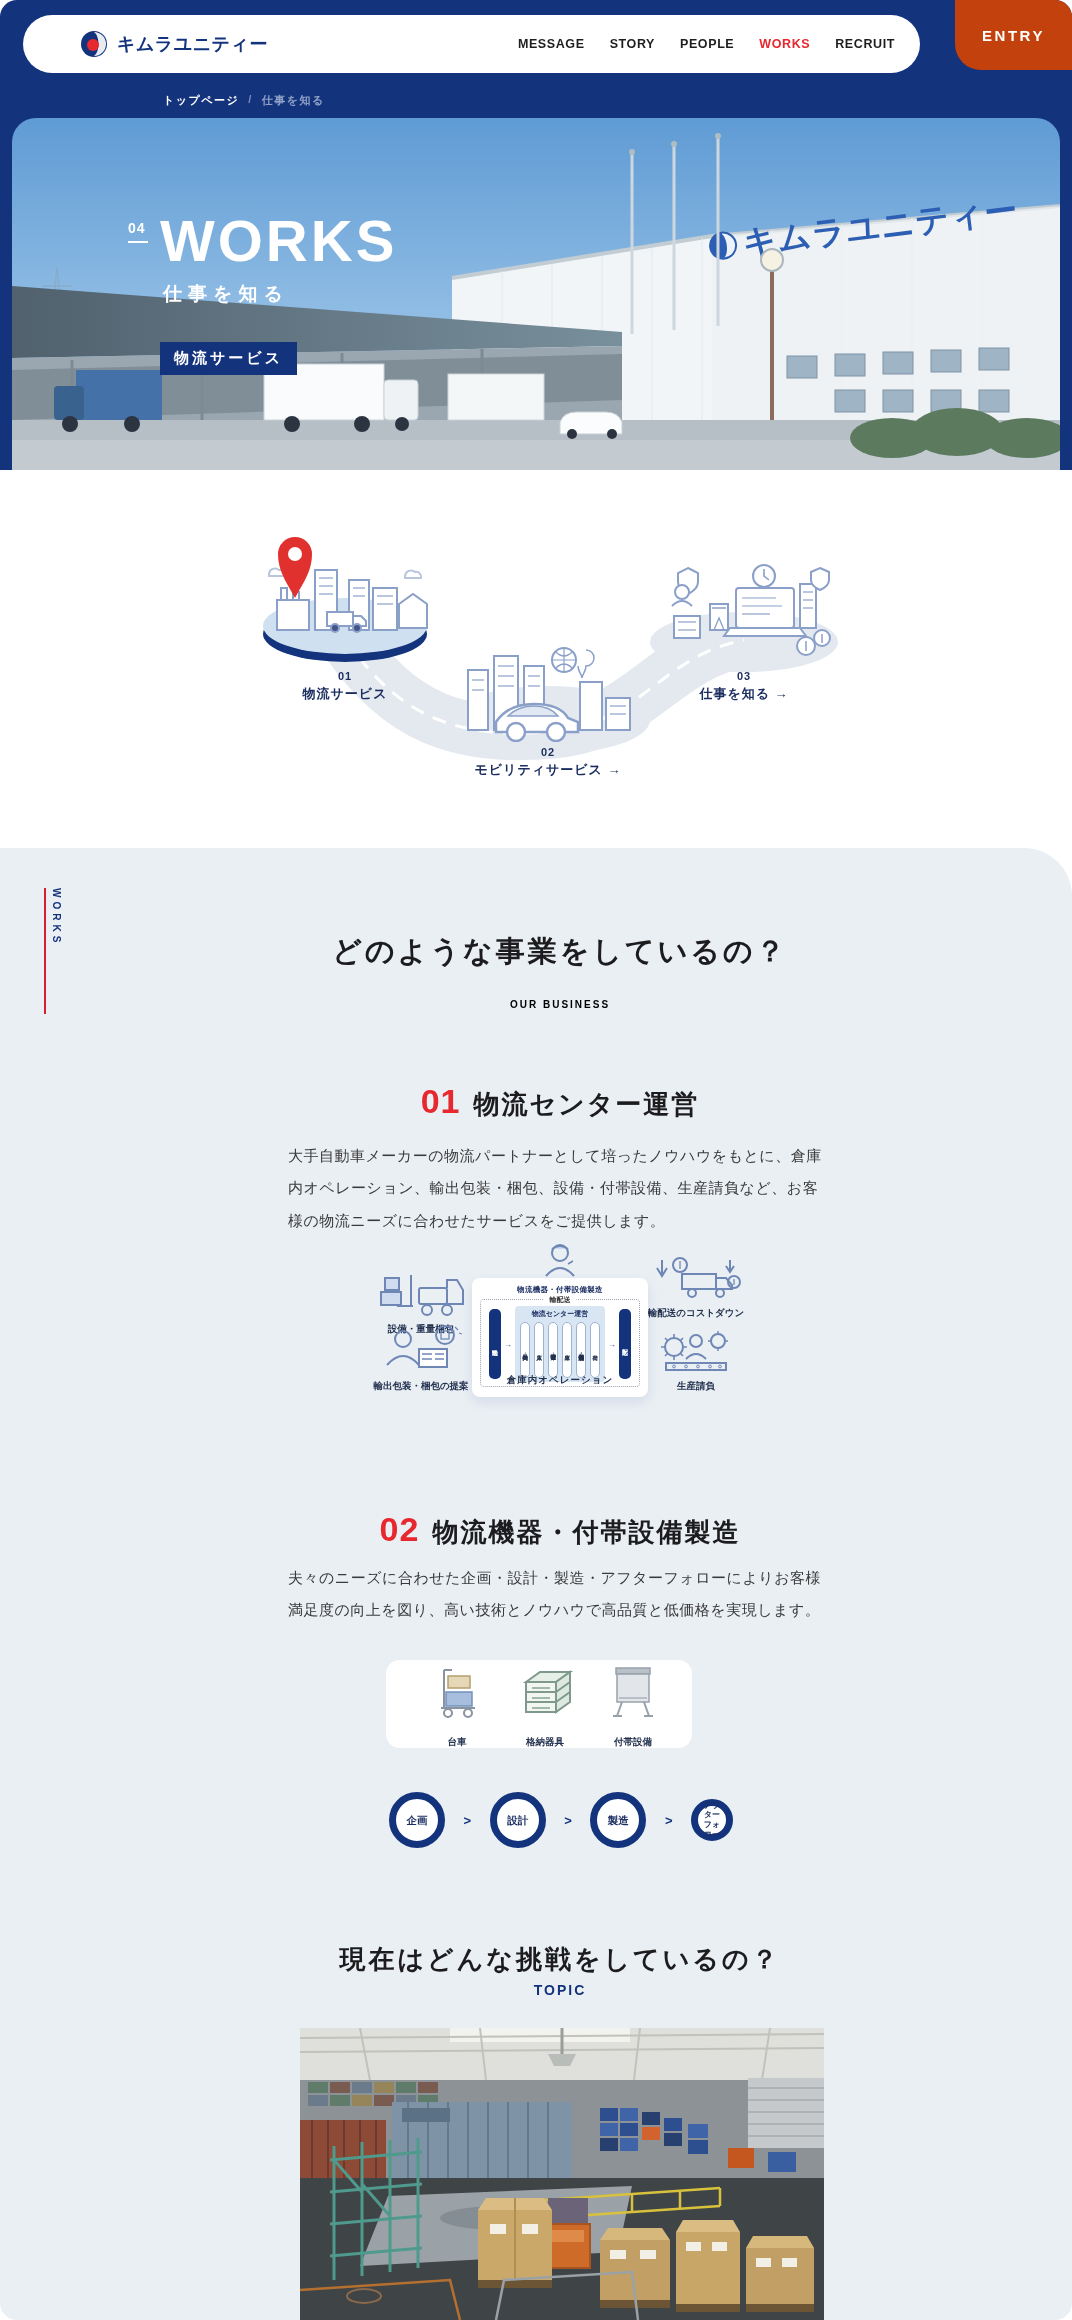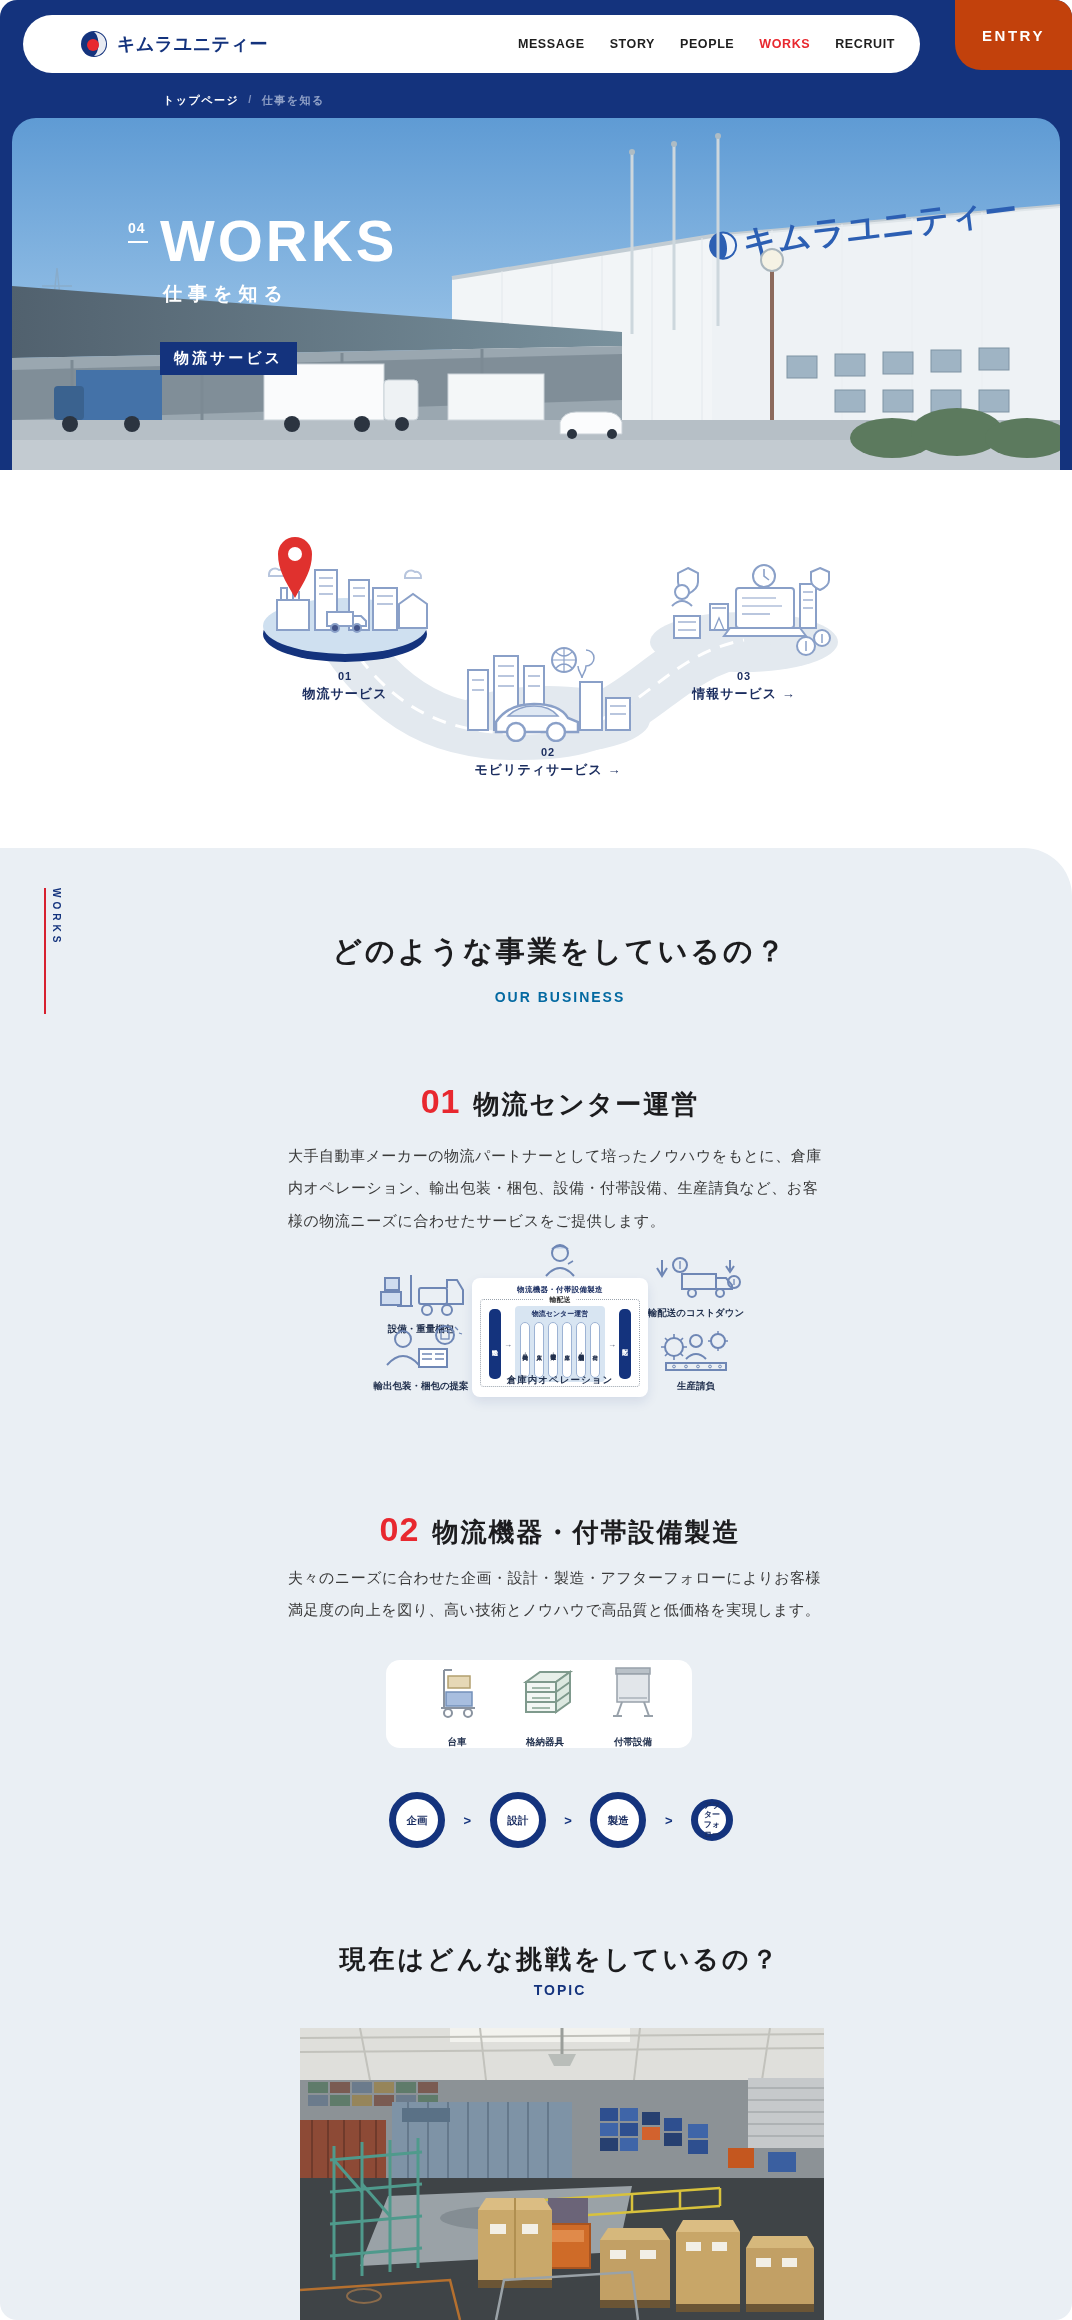--- a/index.html
+++ b/index.html
@@ -48,21 +48,21 @@
   #map-item-3{left:652px;top:84px;width:184px;}
 
   
   .panel{position:absolute;left:0;top:848px;width:1072px;height:1472px;background:#eaeff4;
         border-top-right-radius:48px;}
   .side-line{position:absolute;left:44px;top:40px;width:2px;height:126px;background:#d7202f;}
   .side-works{position:absolute;left:51px;top:40px;writing-mode:vertical-rl;font-size:10px;
         font-weight:bold;color:#14337d;letter-spacing:4px;}
   .centered{position:absolute;left:48px;right:0;text-align:center;}
   .biz-title{top:84px;font-size:29px;font-weight:bold;color:#1c1c1e;letter-spacing:3px;}
-  .biz-sub{top:141px;font-size:14px;font-weight:bold;color:#0369a1;letter-spacing:2px;}
+  .biz-sub{top:151px;font-size:10px;font-weight:bold;color:#000000;letter-spacing:2px;}
   .sec-head{display:flex;justify-content:center;align-items:baseline;gap:13px;}
   .sec-num{font-size:34px;font-weight:bold;color:#e8282f;letter-spacing:1px;}
   .sec-ttl{font-size:26px;font-weight:bold;color:#1c1c1e;letter-spacing:2px;}
   #sec1-head{top:234px;} #sec2-head{top:662px;}
   .sec-body{position:absolute;width:545px;left:288px;font-size:15px;line-height:2.15;color:#3a3a3a;
         text-align:left;letter-spacing:.5px;}
   #sec1-body{top:292px;} #sec2-body{top:714px;}
 
   
   .diag-item{position:absolute;width:120px;display:flex;flex-direction:column;align-items:center;gap:5px;}
@@ -338,21 +338,21 @@
         <circle cx="30" cy="38" r="7" fill="#fff" stroke="#8aa0c8" stroke-width="2"></circle>
         <path d="M20 52 q10 -10 20 0" fill="none" stroke="#8aa0c8" stroke-width="2"></path>
         <circle cx="154" cy="92" r="9" fill="#fff" stroke="#8aa0c8" stroke-width="2"></circle>
         <circle cx="170" cy="84" r="8" fill="#fff" stroke="#8aa0c8" stroke-width="2"></circle>
         <line x1="154" y1="87" x2="154" y2="97" stroke="#8aa0c8" stroke-width="1.5"></line>
         <line x1="170" y1="80" x2="170" y2="89" stroke="#8aa0c8" stroke-width="1.5"></line>
         <rect x="58" y="50" width="18" height="26" fill="#fff" stroke="#8aa0c8" stroke-width="2"></rect>
         <path d="M60 54 h14 M62 76 l5 -12 l5 12" stroke="#8aa0c8" stroke-width="1.3" fill="none"></path>
       </svg>
       <div class="map-num">03</div>
-      <div class="map-lbl">情報サービス →</div>
+      <div class="map-lbl">仕事を知る →</div>
     </div>
   </section>
 
   <section class="panel">
     <div class="side-line"></div>
     <div class="side-works">WORKS</div>
 
     <h2 class="centered biz-title" style="margin:0;">どのような事業をしているの？</h2>
     <div class="centered biz-sub">OUR BUSINESS</div>
 

